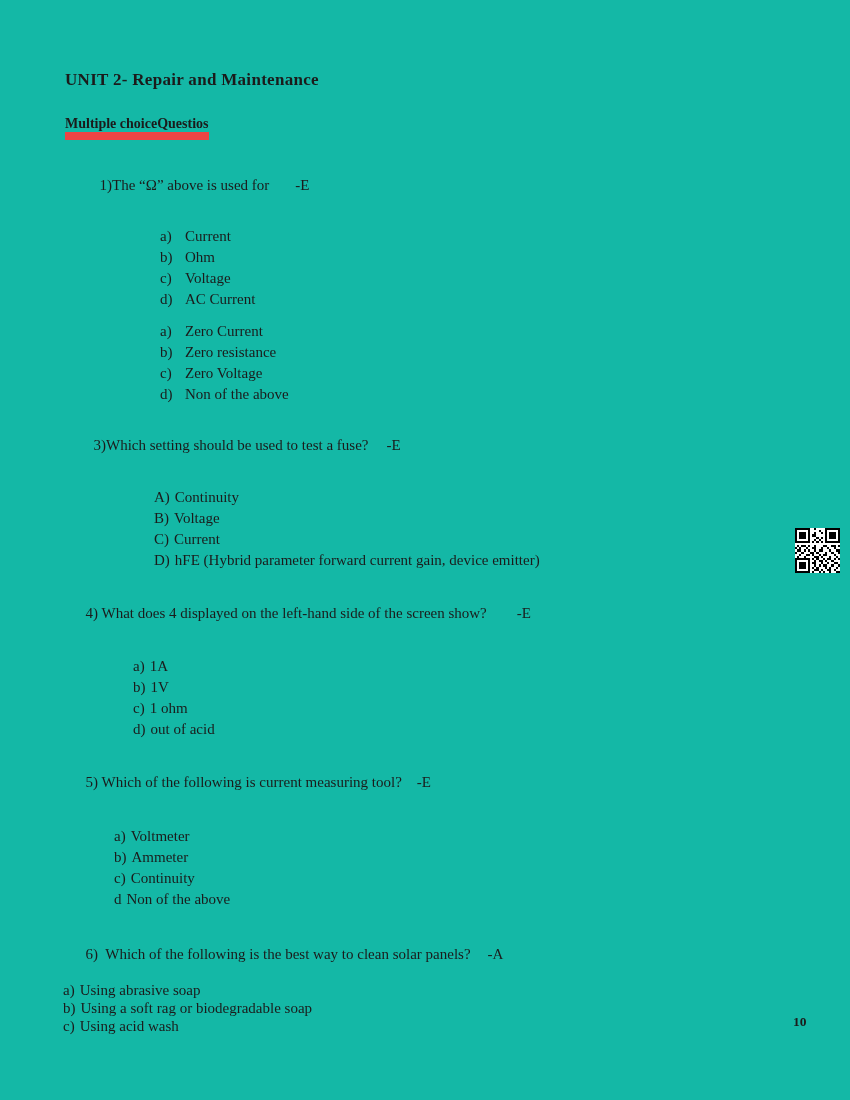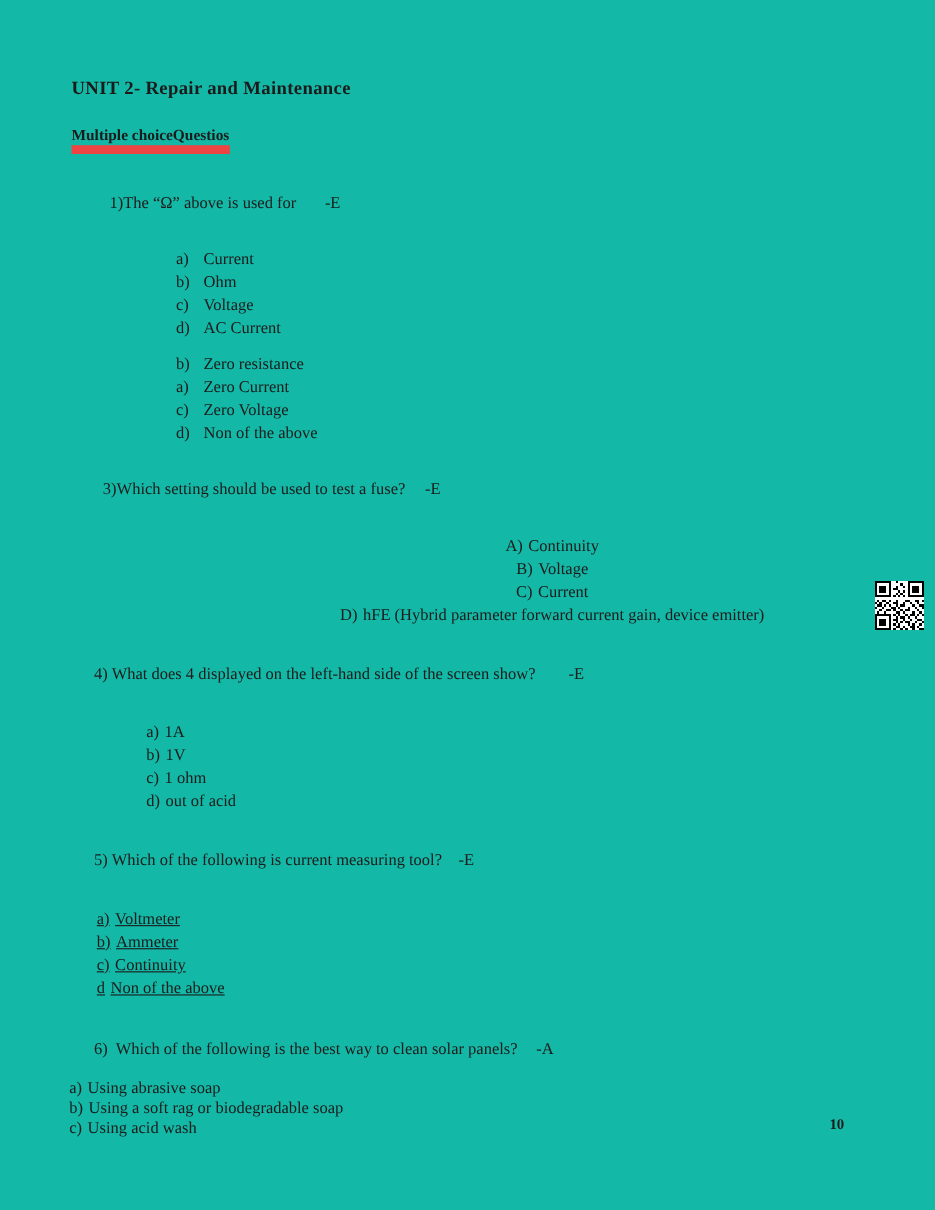--- a/index.html
+++ b/index.html
@@ -34,23 +34,23 @@
 
   .q1 .qline { margin: 15px 0 0 77px; }
   .q2 .qline { margin: 10px 0 0 70px; }
   .q3 .qline { margin: 10px 0 0 71px; }
   .q4 .qline { margin: 12px 0 0 63px; }
   .q5 .qline { margin: 12px 0 0 63px; }
   .q6 .qline { margin: 17px 0 0 63px; line-height: 18px; }
 
   .q1 .options { margin: 11px 0 0 160px; }
   .q2 .options { margin: 11px 0 0 160px; }
-  .q3 .options { margin: 12px 0 0 154px; text-align: center; }
+  .q3 .options { margin: 12px 0 0 154px; }
   .q4 .options { margin: 13px 0 0 133px; }
-  .q5 .options { margin: 14px 0 0 88px; text-decoration: underline; }
+  .q5 .options { margin: 14px 0 0 114px; }
   .q6 .options { margin: 0 0 0 63px; line-height: 18px; }
 
   .q1 .opt-label, .q2 .opt-label { display: inline-block; width: 25px; }
   .q3 .opt-text, .q4 .opt-text, .q5 .opt-text,
   .q6 .opt-text, .q7 .opt-text { margin-left: 5px; }
 
   .answer { display: inline-block; }
   .q1 .answer { margin-left: 26px; }
   .q2 .answer { margin-left: 65px; }
   .q3 .answer { margin-left: 18px; }
@@ -60,21 +60,21 @@
 
   .qr {
     position: absolute;
     left: 795px;
     top: 528px;
     width: 45px;
     height: 45px;
   }
   .page-number {
     position: absolute;
-    left: 754px;
+    left: 793px;
     top: 1014px;
     font-size: 13.5px;
     font-weight: bold;
   }
 </style>
 </head>
 <body>
 
 <div class="page">
 
@@ -91,22 +91,22 @@
     <div class="options">
       <div class="opt"><span class="opt-label">a)</span><span class="opt-text">Current</span></div>
       <div class="opt"><span class="opt-label">b)</span><span class="opt-text">Ohm</span></div>
       <div class="opt"><span class="opt-label">c)</span><span class="opt-text">Voltage</span></div>
       <div class="opt"><span class="opt-label">d)</span><span class="opt-text">AC Current</span></div>
     </div>
   </div>
 
   <div class="question q2">
     <div class="options">
+      <div class="opt"><span class="opt-label">a)</span><span class="opt-text">Zero Current</span></div>
       <div class="opt"><span class="opt-label">b)</span><span class="opt-text">Zero resistance</span></div>
-      <div class="opt"><span class="opt-label">a)</span><span class="opt-text">Zero Current</span></div>
       <div class="opt"><span class="opt-label">c)</span><span class="opt-text">Zero Voltage</span></div>
       <div class="opt"><span class="opt-label">d)</span><span class="opt-text">Non of the above</span></div>
     </div>
   </div>
 
   <div class="question q3">
     <div class="qline">
       <span>3)</span><span>Which setting should be used to test a fuse?</span><span class="answer">-E</span>
     </div>
     <div class="options">

